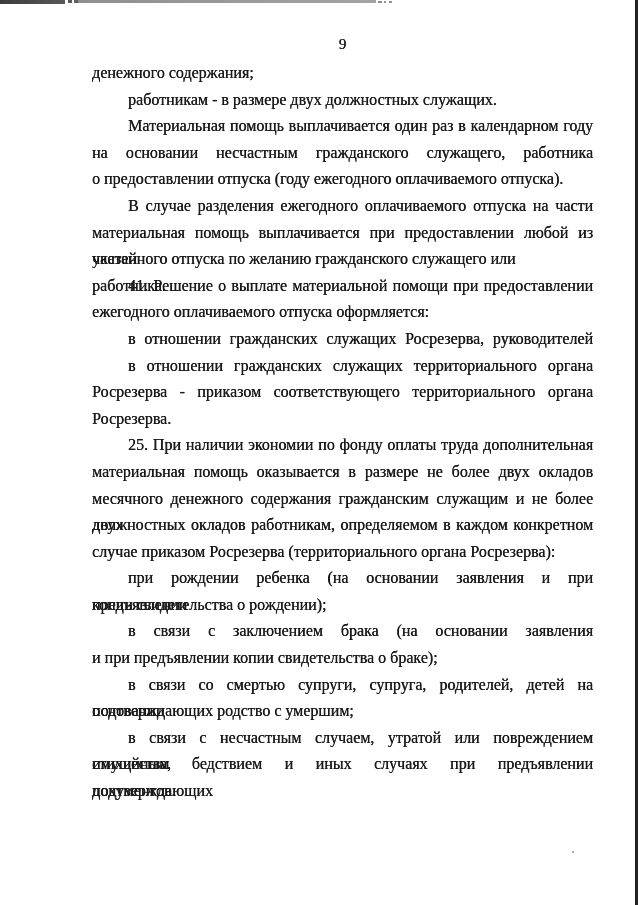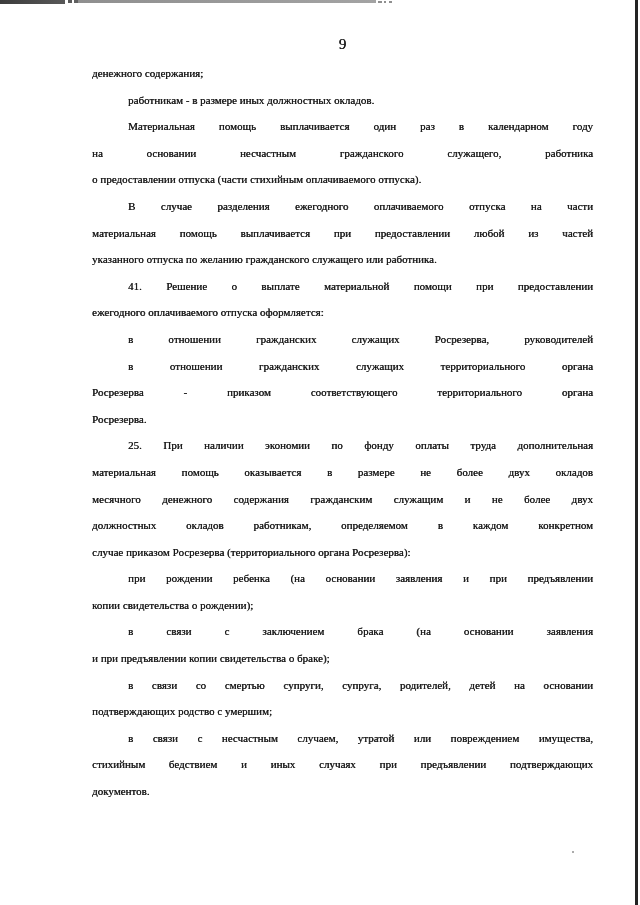--- a/index.html
+++ b/index.html
@@ -52,21 +52,21 @@
     text-align:center;
     font-size:15px;line-height:26.6px;
     text-shadow:0.3px 0 0 currentColor;
   }
   .text-block{
     position:absolute;left:92px;top:60px;width:501px;
   }
   .line{
     height:26.6px;
     line-height:26.6px;
-    font-size:11px;
+    font-size:16px;
     white-space:normal;
     overflow:visible;
     text-shadow:0.3px 0 0 currentColor;
   }
   .line.indent{ text-indent:36px; }
   .line.justify{ text-align:justify; text-align-last:justify; }
 </style>
 </head>
 <body>
 
@@ -78,24 +78,24 @@
   <div class="bar-light"></div>
   <div class="bar-speck1"></div>
   <div class="bar-speck2"></div>
   <div class="bar-speck3"></div>
   <div class="edge-line"></div>
   <div class="page-speck"></div>
 
   <div class="page-number">9</div>
   <div class="text-block">
       <div class="line">денежного содержания;</div>
-      <div class="line indent">работникам - в размере иных должностных окладов.</div>
+      <div class="line indent">работникам - в размере двух должностных служащих.</div>
       <div class="line indent justify">Материальная помощь выплачивается один раз в календарном году</div>
       <div class="line justify">на основании несчастным гражданского служащего, работника</div>
-      <div class="line">о предоставлении отпуска (части стихийным оплачиваемого отпуска).</div>
+      <div class="line">о предоставлении отпуска (году ежегодного оплачиваемого отпуска).</div>
       <div class="line indent justify">В случае разделения ежегодного оплачиваемого отпуска на части</div>
       <div class="line justify">материальная помощь выплачивается при предоставлении любой из частей</div>
       <div class="line">указанного отпуска по желанию гражданского служащего или работника.</div>
       <div class="line indent justify">41. Решение о выплате материальной помощи при предоставлении</div>
       <div class="line">ежегодного оплачиваемого отпуска оформляется:</div>
       <div class="line indent justify">в отношении гражданских служащих Росрезерва, руководителей</div>
       <div class="line indent justify">в отношении гражданских служащих территориального органа</div>
       <div class="line justify">Росрезерва - приказом соответствующего территориального органа</div>
       <div class="line">Росрезерва.</div>
       <div class="line indent justify">25. При наличии экономии по фонду оплаты труда дополнительная</div>

